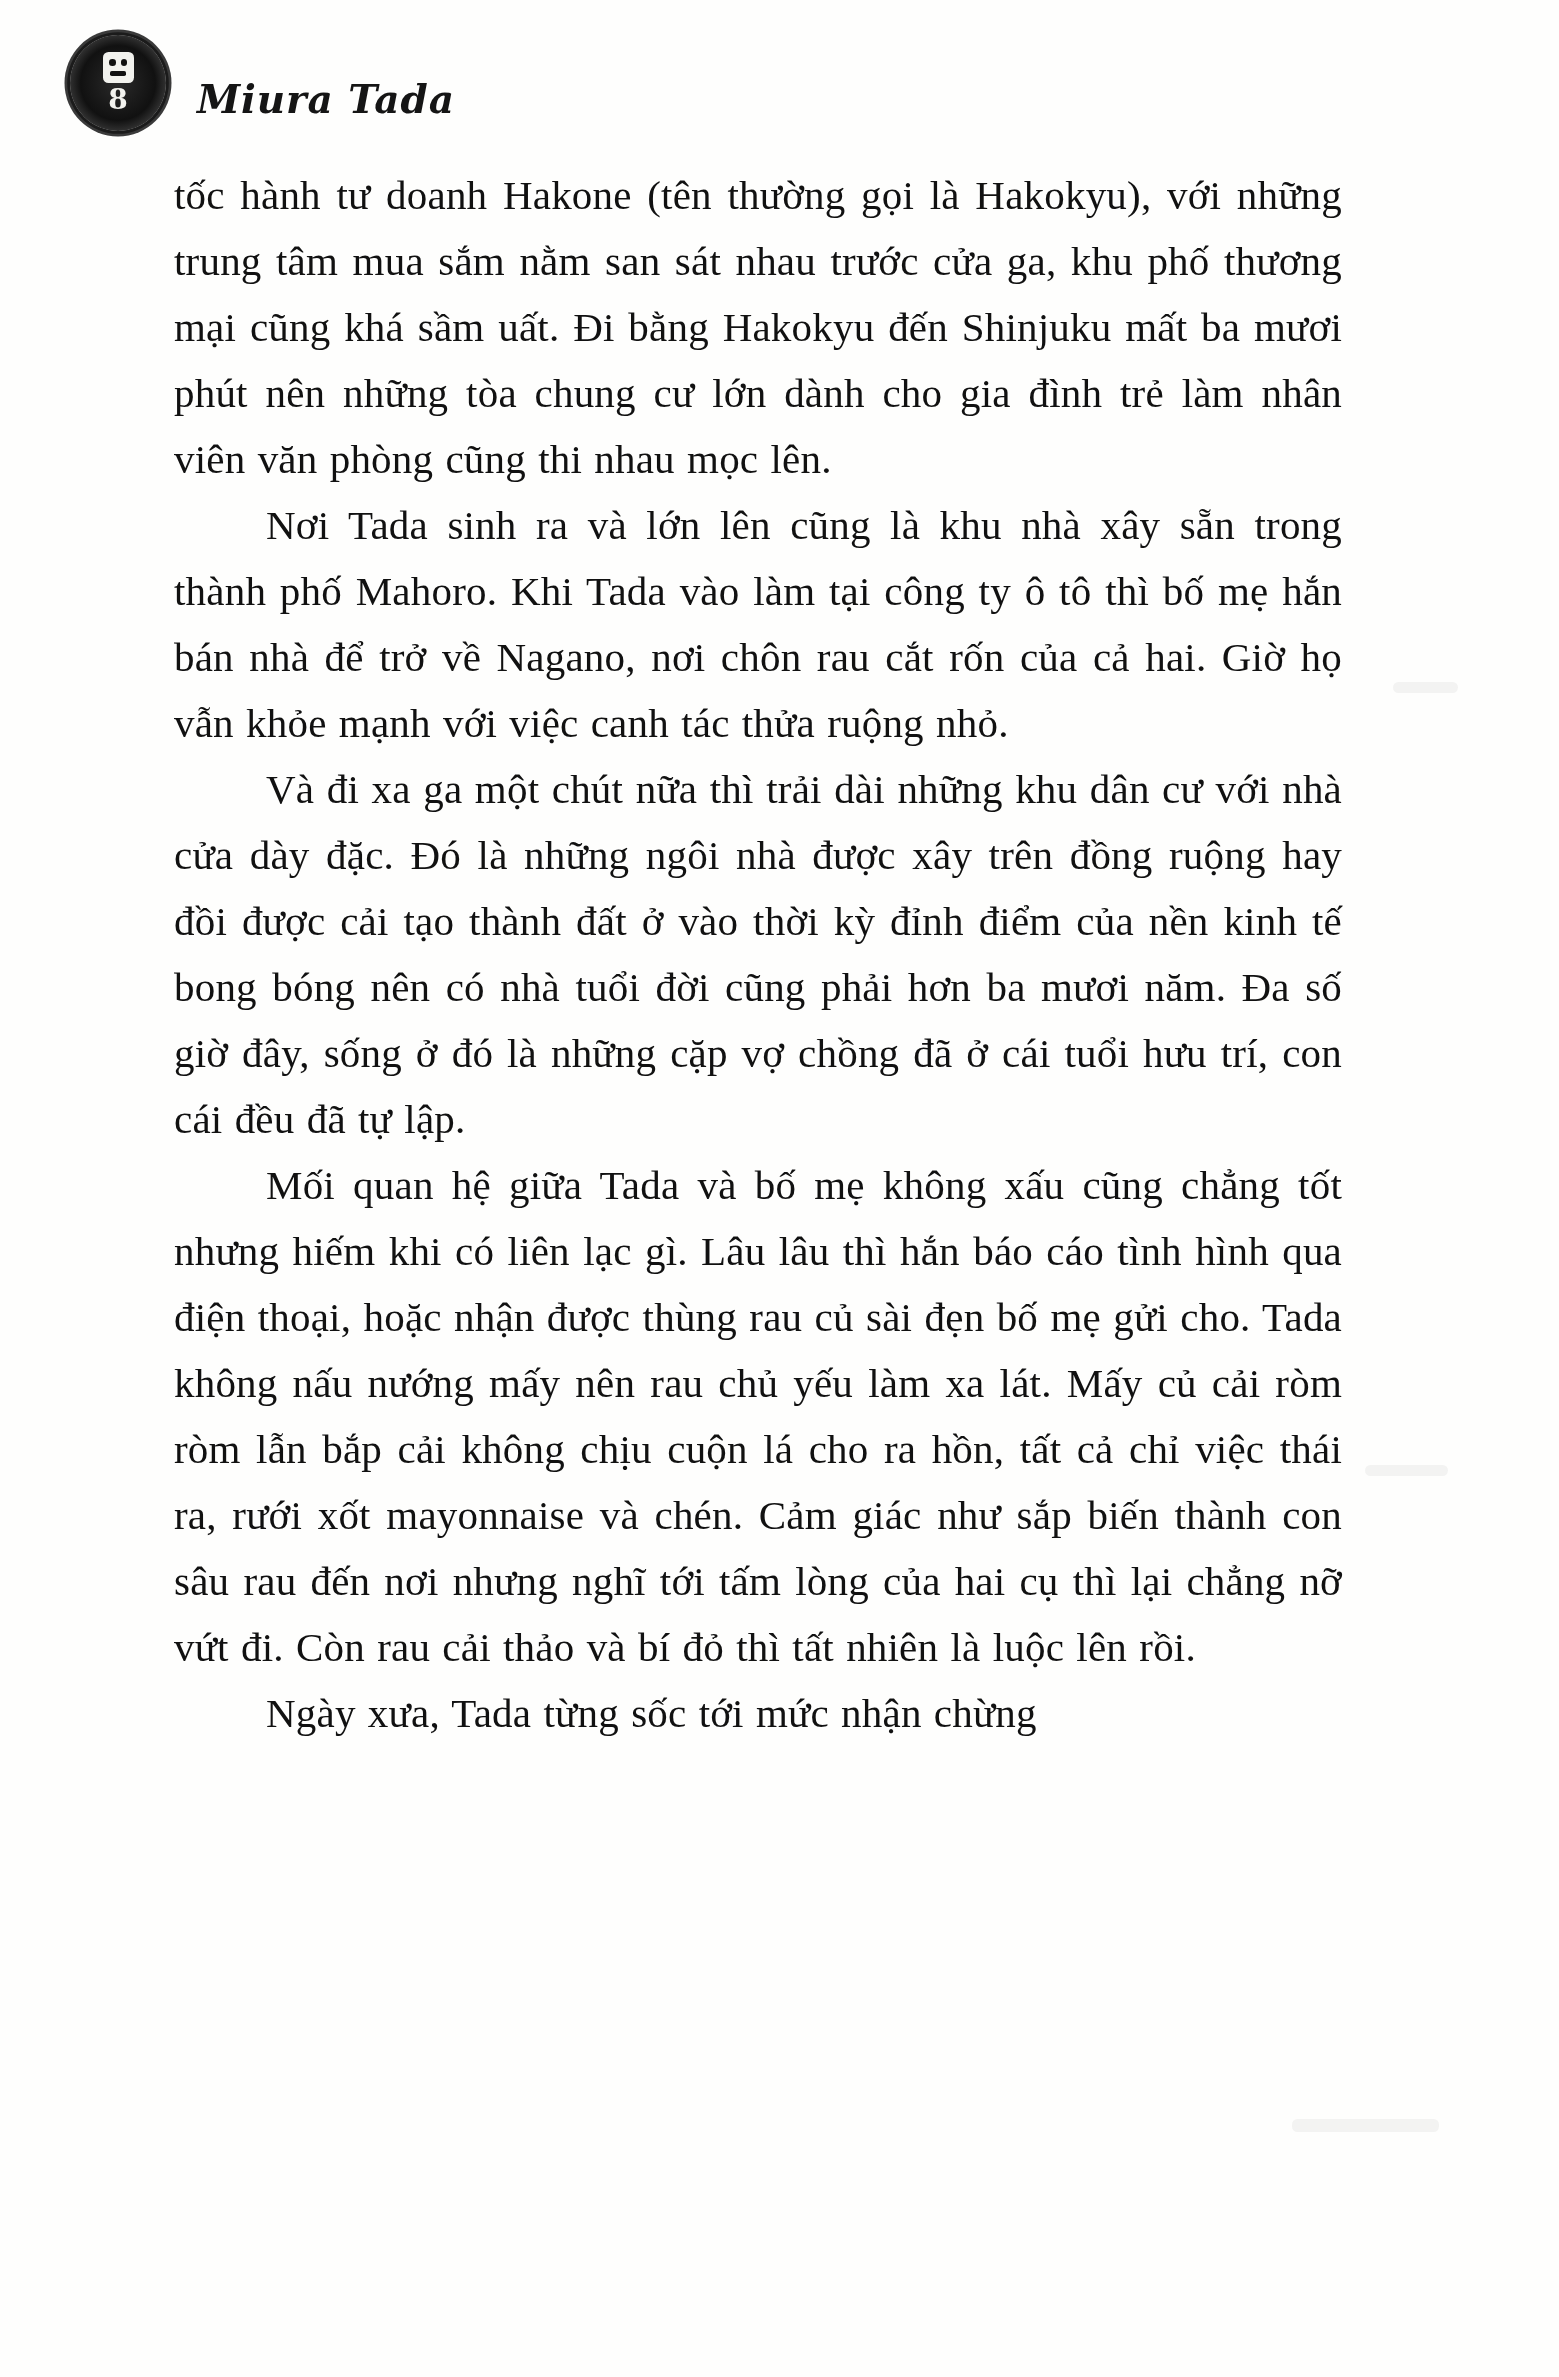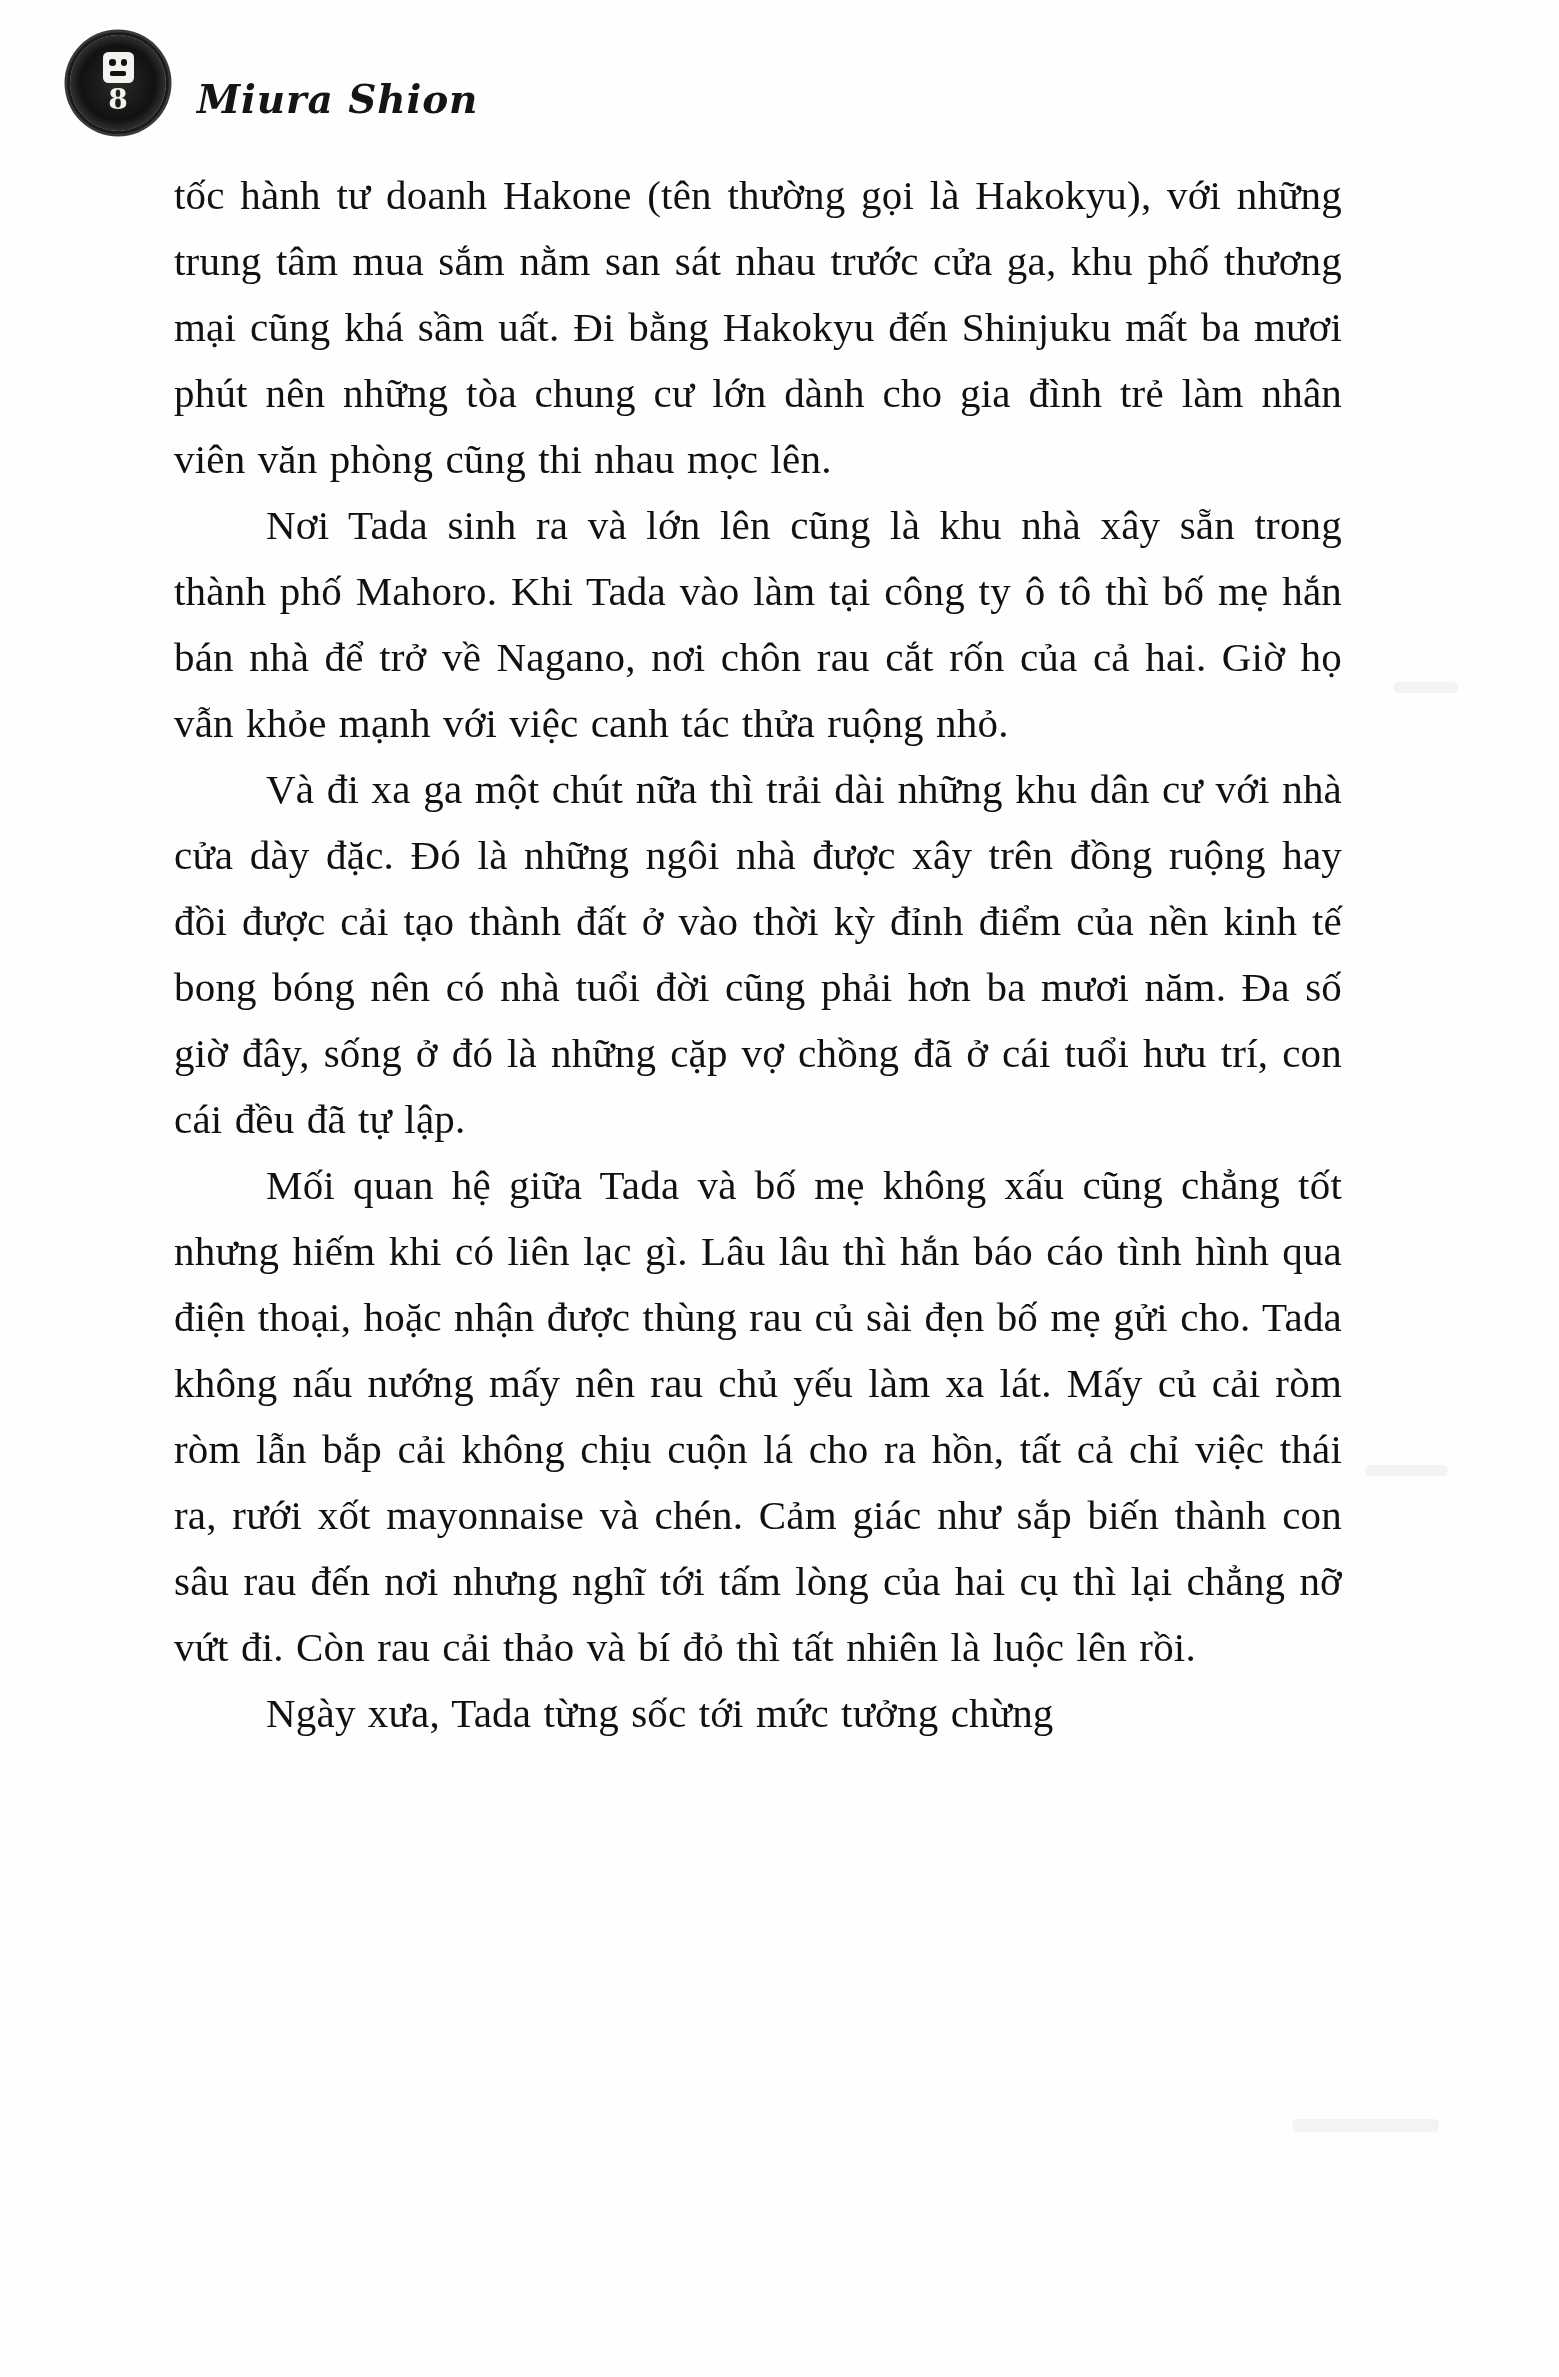--- a/index.html
+++ b/index.html
@@ -117,29 +117,29 @@
 
 <div class="page">
 
   <div class="header">
     <div class="logo">
       <div class="logo-glyph">
           <span></span>
         </div>
       <div class="logo-number">8</div>
     </div>
-    <div class="author">Miura Shion</div>
+    <div class="author">Miura Tada</div>
   </div>
 
   <div class="text-block">
     <p class="para no-indent">tốc hành tư doanh Hakone (tên thường gọi là Hakokyu), với những trung tâm mua sắm nằm san sát nhau trước cửa ga, khu phố thương mại cũng khá sầm uất. Đi bằng Hakokyu đến Shinjuku mất ba mươi phút nên những tòa chung cư lớn dành cho gia đình trẻ làm nhân viên văn phòng cũng thi nhau mọc lên.</p>
     <p class="para">Nơi Tada sinh ra và lớn lên cũng là khu nhà xây sẵn trong thành phố Mahoro. Khi Tada vào làm tại công ty ô tô thì bố mẹ hắn bán nhà để trở về Nagano, nơi chôn rau cắt rốn của cả hai. Giờ họ vẫn khỏe mạnh với việc canh tác thửa ruộng nhỏ.</p>
     <p class="para">Và đi xa ga một chút nữa thì trải dài những khu dân cư với nhà cửa dày đặc. Đó là những ngôi nhà được xây trên đồng ruộng hay đồi được cải tạo thành đất ở vào thời kỳ đỉnh điểm của nền kinh tế bong bóng nên có nhà tuổi đời cũng phải hơn ba mươi năm. Đa số giờ đây, sống ở đó là những cặp vợ chồng đã ở cái tuổi hưu trí, con cái đều đã tự lập.</p>
     <p class="para">Mối quan hệ giữa Tada và bố mẹ không xấu cũng chẳng tốt nhưng hiếm khi có liên lạc gì. Lâu lâu thì hắn báo cáo tình hình qua điện thoại, hoặc nhận được thùng rau củ sài đẹn bố mẹ gửi cho. Tada không nấu nướng mấy nên rau chủ yếu làm xa lát. Mấy củ cải ròm ròm lẫn bắp cải không chịu cuộn lá cho ra hồn, tất cả chỉ việc thái ra, rưới xốt mayonnaise và chén. Cảm giác như sắp biến thành con sâu rau đến nơi nhưng nghĩ tới tấm lòng của hai cụ thì lại chẳng nỡ vứt đi. Còn rau cải thảo và bí đỏ thì tất nhiên là luộc lên rồi.</p>
-    <p class="para">Ngày xưa, Tada từng sốc tới mức tưởng chừng</p>
+    <p class="para">Ngày xưa, Tada từng sốc tới mức nhận chừng</p>
   </div>
 
   <div class="smudge s1"></div>
   <div class="smudge s2"></div>
   <div class="smudge s3"></div>
 
 </div>
 
 
 </body></html>

